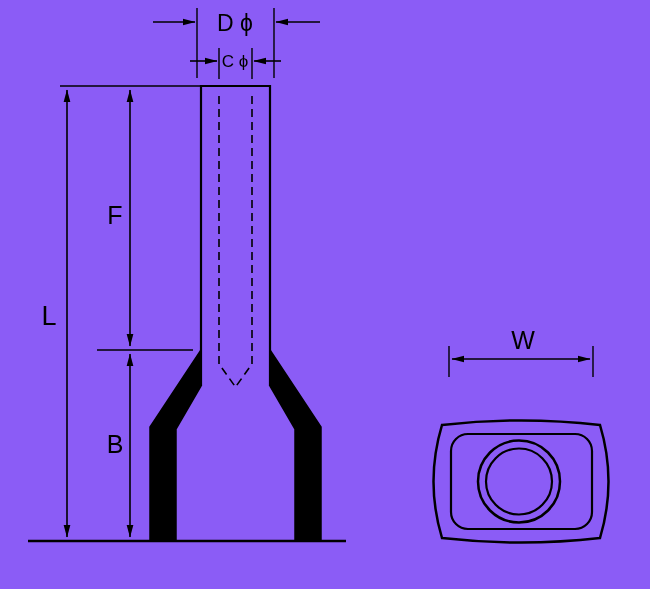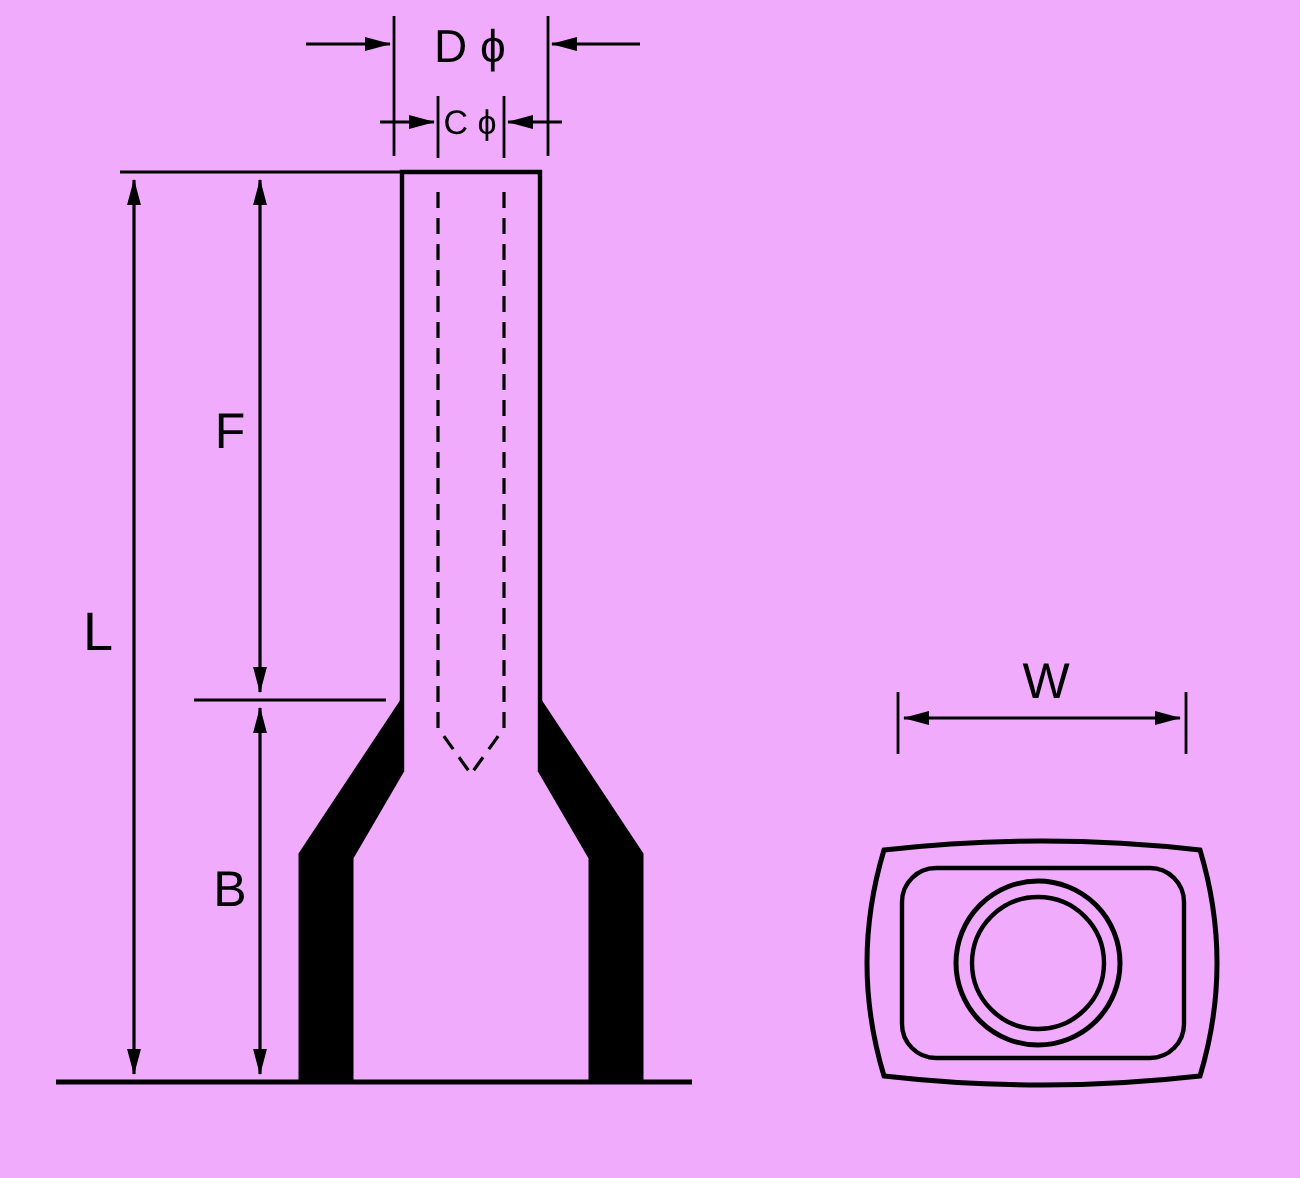--- a/index.html
+++ b/index.html
@@ -1,20 +1,20 @@
 <!DOCTYPE html>
 <html><head>
 <meta charset="utf-8">
 <style>
   html,body{
     margin:0;padding:0;background:#ffffff;
     font-family:"Liberation Sans", sans-serif;
   }
   .stage{
-    position:relative;width:650px;height:589px;background:#f0abfc;overflow:hidden;
+    position:relative;width:650px;height:589px;background:#8b5cf6;overflow:hidden;
   }
   svg{display:block}
   .outline{fill:none;stroke:#000;stroke-width:2.2;stroke-linejoin:miter;stroke-linecap:butt}
   .outline-thick{fill:none;stroke:#000;stroke-width:2.5}
   .solid-fill{fill:#000;stroke:#000;stroke-width:1.5;stroke-linejoin:miter}
   .dashed{fill:none;stroke:#000;stroke-width:1.6;stroke-dasharray:8 5}
   .dimline{fill:none;stroke:#000;stroke-width:1.6}
   .extline{fill:none;stroke:#000;stroke-width:1.4}
   .baseline{fill:none;stroke:#000;stroke-width:2.6}
   .dimtext{fill:#000;font-family:"Liberation Sans", sans-serif}

